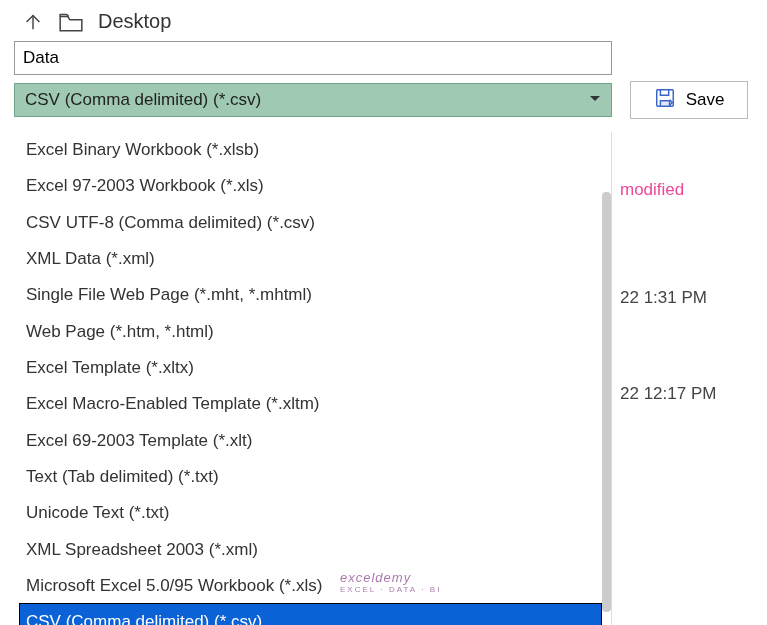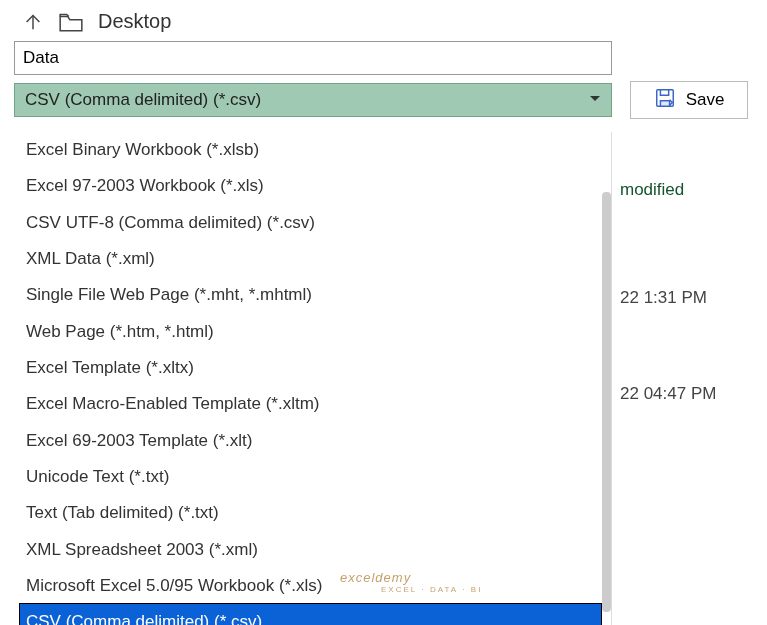--- a/index.html
+++ b/index.html
@@ -110,33 +110,33 @@
     border-radius: 4px;
   }
   .bg-column {
     position: absolute;
     left: 620px;
     top: 160px;
     width: 140px;
     color: #444;
     font-size: 17px;
   }
-  .bg-heading { padding: 20px 0 60px 0; color:#14532d;}
+  .bg-heading { padding: 20px 0 60px 0; color:#ec4899;}
   .bg-row { padding: 28px 0 48px 0; }
   .watermark {
     position: absolute;
     left: 340px;
     top: 570px;
     font-size: 13px;
-    color: #a16207;
+    color: #701a75;
     letter-spacing: 1px;
     font-style: italic;
     opacity: 0.6;
   }
-  .watermark small { display:block; font-size:8px; letter-spacing:2px; font-style:normal;margin-left:41px;}
+  .watermark small { display:block; font-size:8px; letter-spacing:2px; font-style:normal;}
 </style>
 </head>
 <body>
 
 <div class="header-row">
   <span class="up-arrow">
     <svg width="22" height="22" viewBox="0 0 24 24" fill="none" stroke="#444" stroke-width="1.6">
         <path d="M12 20V5"></path>
         <path d="M5 12l7-7 7 7"></path>
       </svg>
@@ -180,31 +180,31 @@
   <div class="dropdown-inner" id="dd-inner">
     <div class="dd-item">Excel Binary Workbook (*.xlsb)</div>
       <div class="dd-item">Excel 97-2003 Workbook (*.xls)</div>
       <div class="dd-item">CSV UTF-8 (Comma delimited) (*.csv)</div>
       <div class="dd-item">XML Data (*.xml)</div>
       <div class="dd-item">Single File Web Page (*.mht, *.mhtml)</div>
       <div class="dd-item">Web Page (*.htm, *.html)</div>
       <div class="dd-item">Excel Template (*.xltx)</div>
       <div class="dd-item">Excel Macro-Enabled Template (*.xltm)</div>
       <div class="dd-item">Excel 69-2003 Template (*.xlt)</div>
+      <div class="dd-item">Text (Tab delimited) (*.txt)</div>
       <div class="dd-item">Unicode Text (*.txt)</div>
-      <div class="dd-item">Text (Tab delimited) (*.txt)</div>
       <div class="dd-item">XML Spreadsheet 2003 (*.xml)</div>
       <div class="dd-item">Microsoft Excel 5.0/95 Workbook (*.xls)</div>
       <div class="dd-item highlight">CSV (Comma delimited) (*.csv)</div>
       <div class="scrollbar"></div>
   </div>
 </div>
 
 <div class="bg-column">
   <div class="bg-heading">modified</div>
   <div class="bg-row">22 1:31 PM</div>
-  <div class="bg-row">22 04:47 PM</div>
+  <div class="bg-row">22 12:17 PM</div>
 </div>
 
 <div class="watermark">
   <span>exceldemy</span>
   <small>EXCEL · DATA · BI</small>
 </div>
 
 </body></html>

